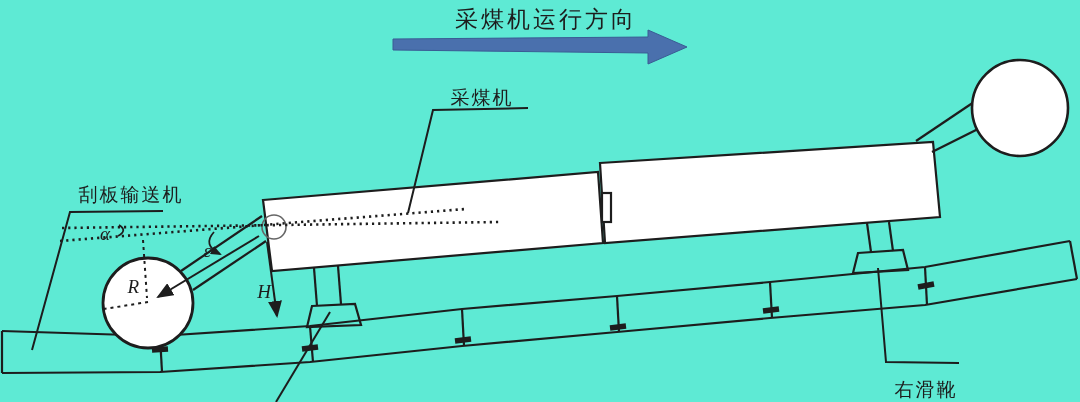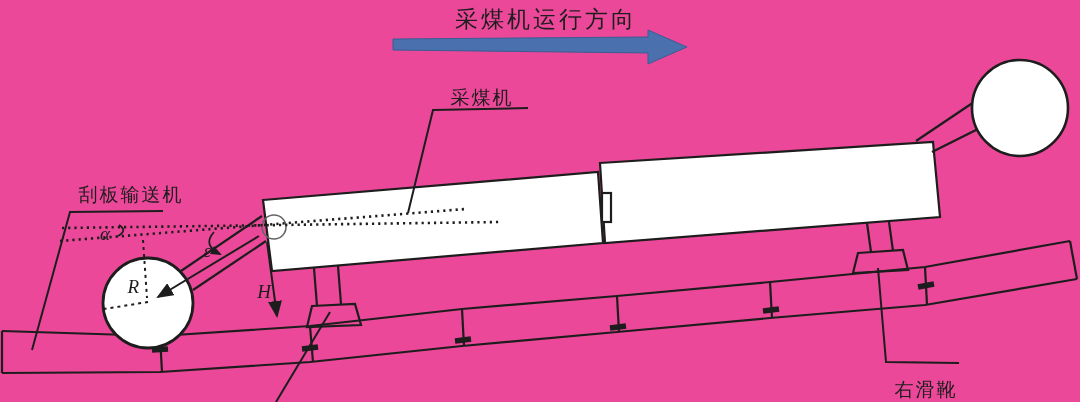--- a/index.html
+++ b/index.html
@@ -1,19 +1,19 @@
 <!DOCTYPE html>
 <html><head>
 <meta charset="utf-8">
 <style>
   html,body{margin:0;padding:0;background:#fff;}
   .figure{
     position:relative;
     width:1080px;height:402px;
-    background:#ec4899;
+    background:#5eead4;
     font-family:"Liberation Serif","DejaVu Serif",serif;
     overflow:hidden;
   }
   svg{display:block;}
   text{fill:#1d1d1d;}
   .cjk{font-size:19px;letter-spacing:2px;}
   .title{font-size:23px;letter-spacing:3px;}
   .sym{font-style:italic;font-size:19px;}
 </style>
 </head>

